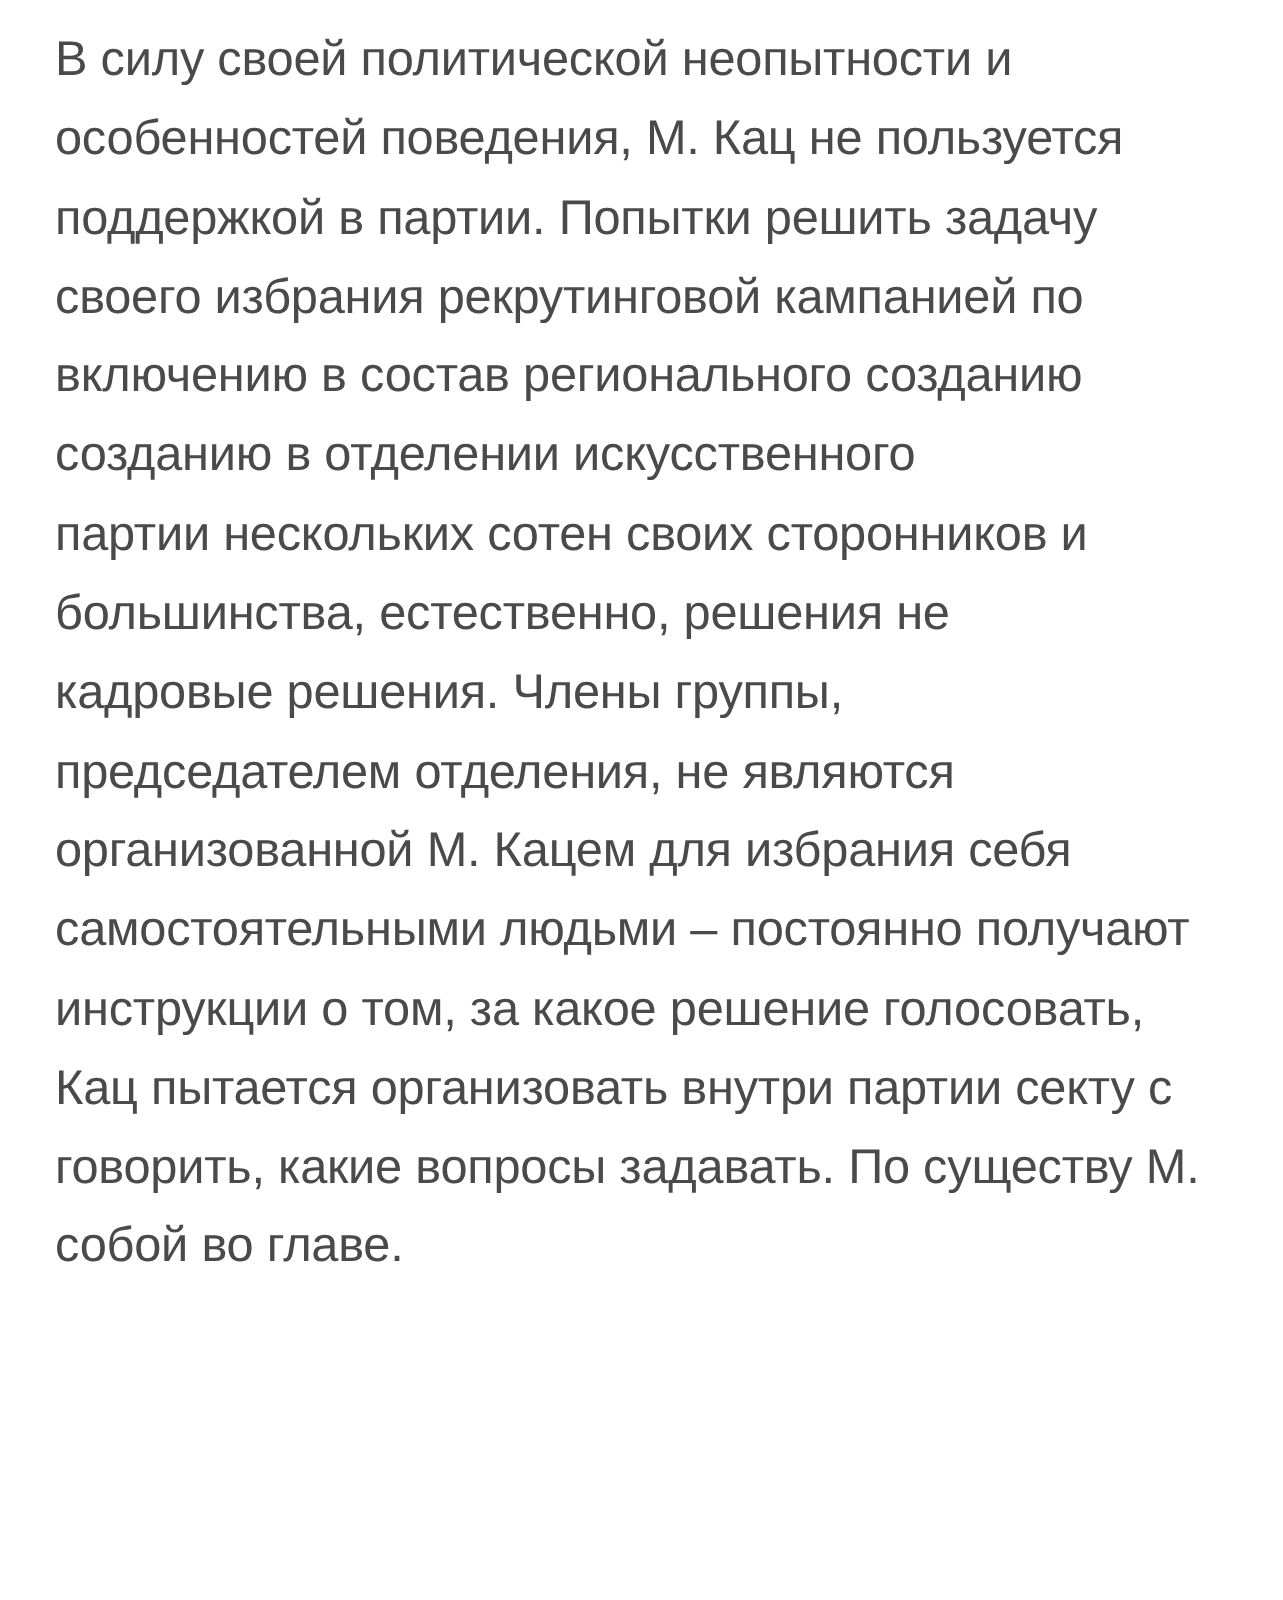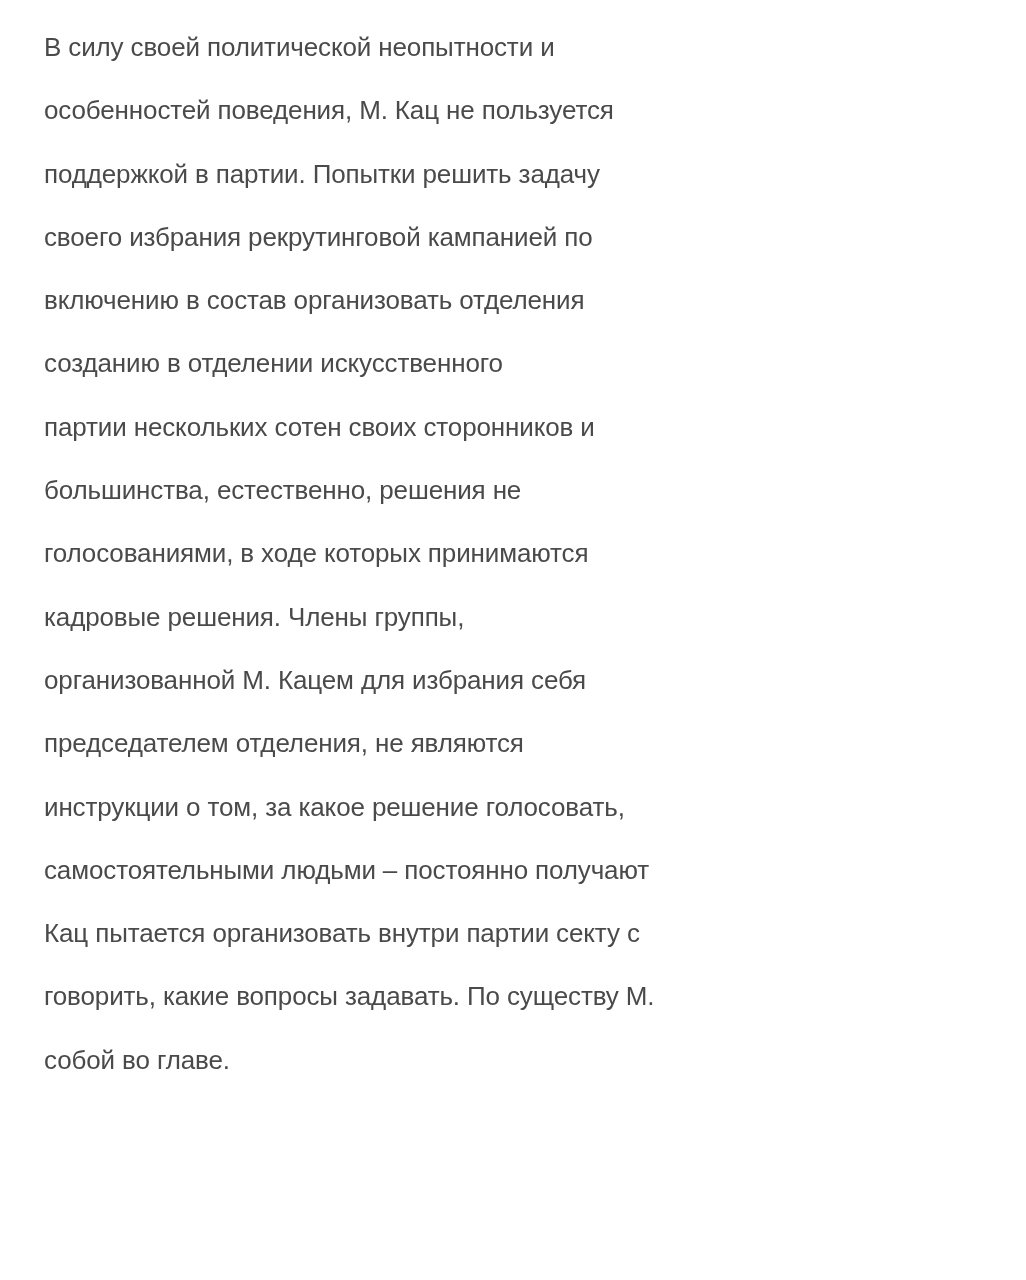--- a/index.html
+++ b/index.html
@@ -10,42 +10,41 @@
   body {
     width: 1026px;
     height: 1280px;
     overflow: hidden;
     font-family: "Liberation Sans", "DejaVu Sans", sans-serif;
   }
   .article {
     padding: 16px 40px 0 44px;
   }
   .text-line {
-    font-size: 26px;
+    font-size: 39px;
     line-height: 63.3px;
     color: #4a4a4a;
     white-space: nowrap;
     letter-spacing: -0.005em;
     font-weight: 400;
   }
 </style>
 </head>
 <body>
 
 <main class="article">
   <div class="text-line">В силу своей политической неопытности и</div>
   <div class="text-line">особенностей поведения, М. Кац не пользуется</div>
   <div class="text-line">поддержкой в партии. Попытки решить задачу</div>
   <div class="text-line">своего избрания рекрутинговой кампанией по</div>
-  <div class="text-line">включению в состав организовать отделения</div>
+  <div class="text-line">включению в состав регионального созданию</div>
   <div class="text-line">созданию в отделении искусственного</div>
   <div class="text-line">партии нескольких сотен своих сторонников и</div>
   <div class="text-line">большинства, естественно, решения не</div>
-  <div class="text-line">голосованиями, в ходе которых принимаются</div>
   <div class="text-line">кадровые решения. Члены группы,</div>
+  <div class="text-line">председателем отделения, не являются</div>
   <div class="text-line">организованной М. Кацем для избрания себя</div>
-  <div class="text-line">председателем отделения, не являются</div>
+  <div class="text-line">самостоятельными людьми – постоянно получают</div>
   <div class="text-line">инструкции о том, за какое решение голосовать,</div>
-  <div class="text-line">самостоятельными людьми – постоянно получают</div>
   <div class="text-line">Кац пытается организовать внутри партии секту с</div>
   <div class="text-line">говорить, какие вопросы задавать. По существу М.</div>
   <div class="text-line">собой во главе.</div>
 </main>
 
 </body></html>

